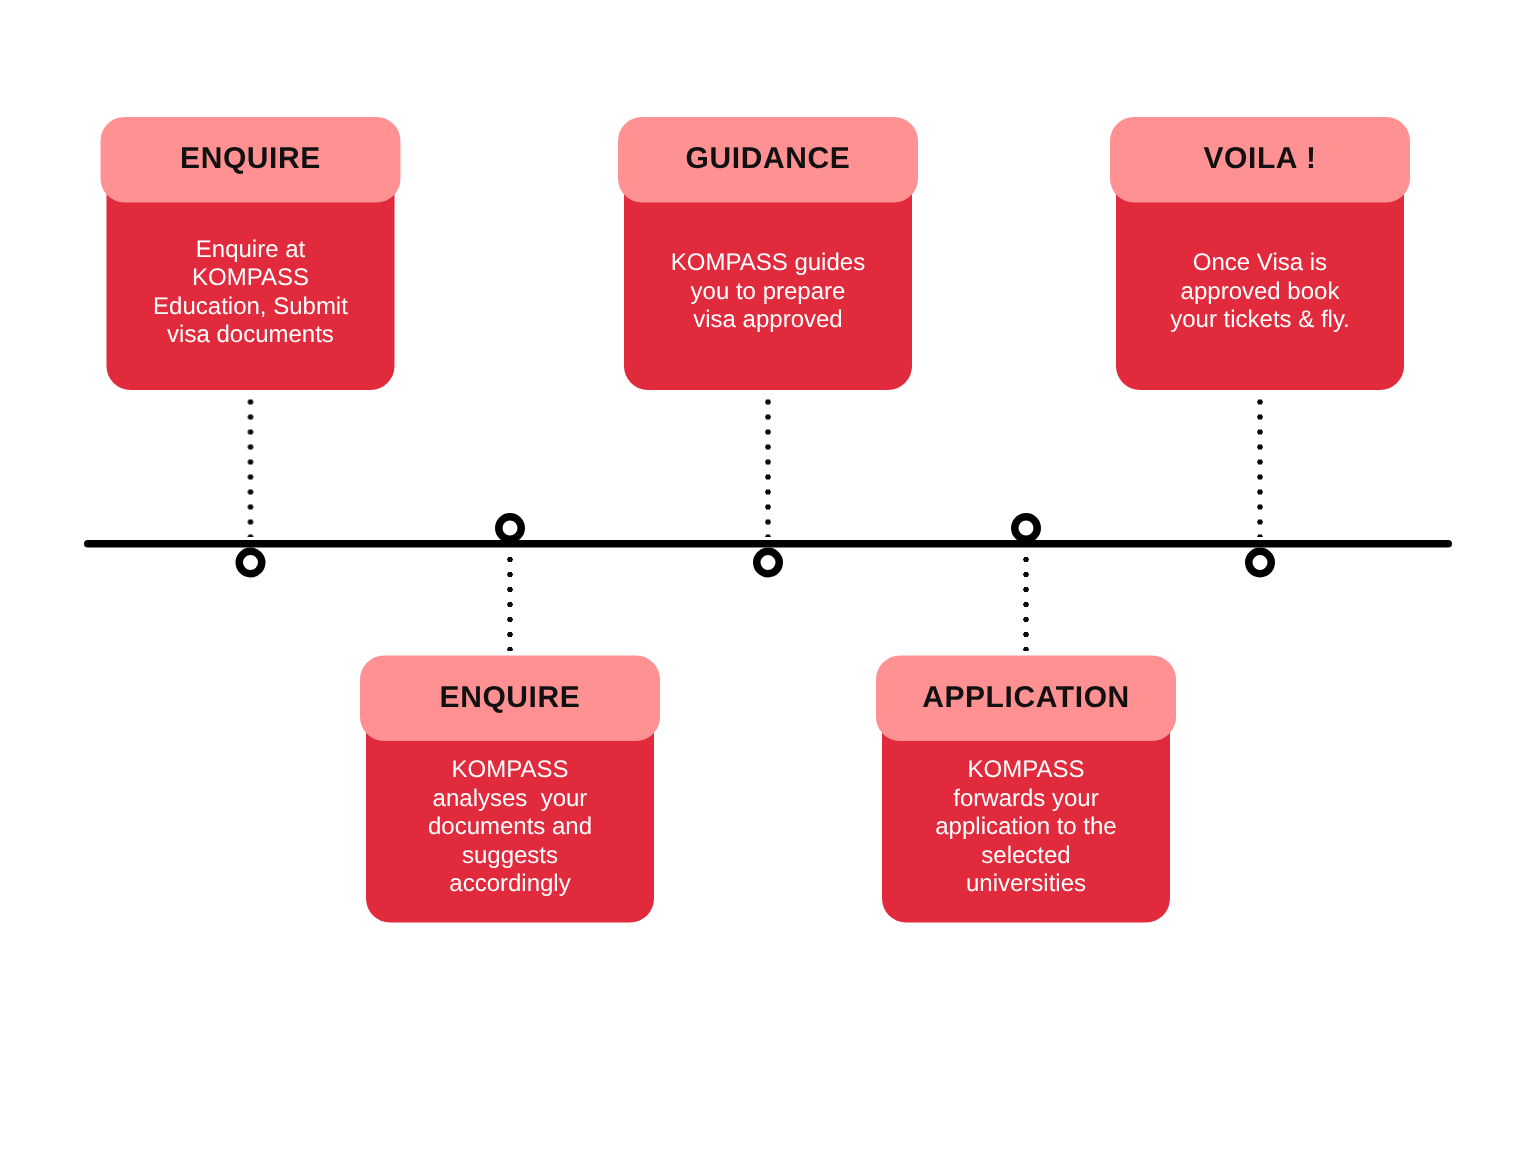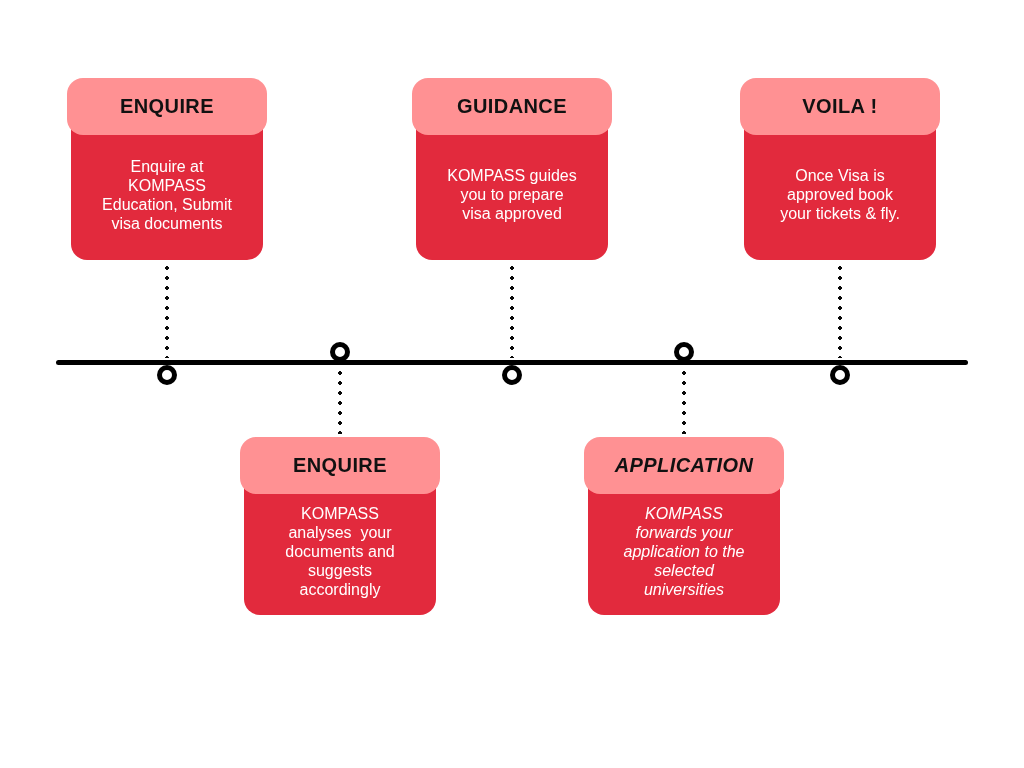--- a/index.html
+++ b/index.html
@@ -149,21 +149,21 @@
       <div class="card-body">
         <span class="card-desc">KOMPASS guides
 you to prepare
 visa approved</span>
       </div>
     </div>
     <div class="connector"></div>
     <div class="marker"></div>
   </div>
 
-  <div class="step bottom" style="left: 584px; font-style: italic;">
+  <div class="step bottom" style="left: 584px;">
     <div class="card">
       <div class="card-header">
         <span class="card-title">APPLICATION</span>
       </div>
       <div class="card-body">
         <span class="card-desc">KOMPASS
 forwards your
 application to the
 selected
 universities</span>

